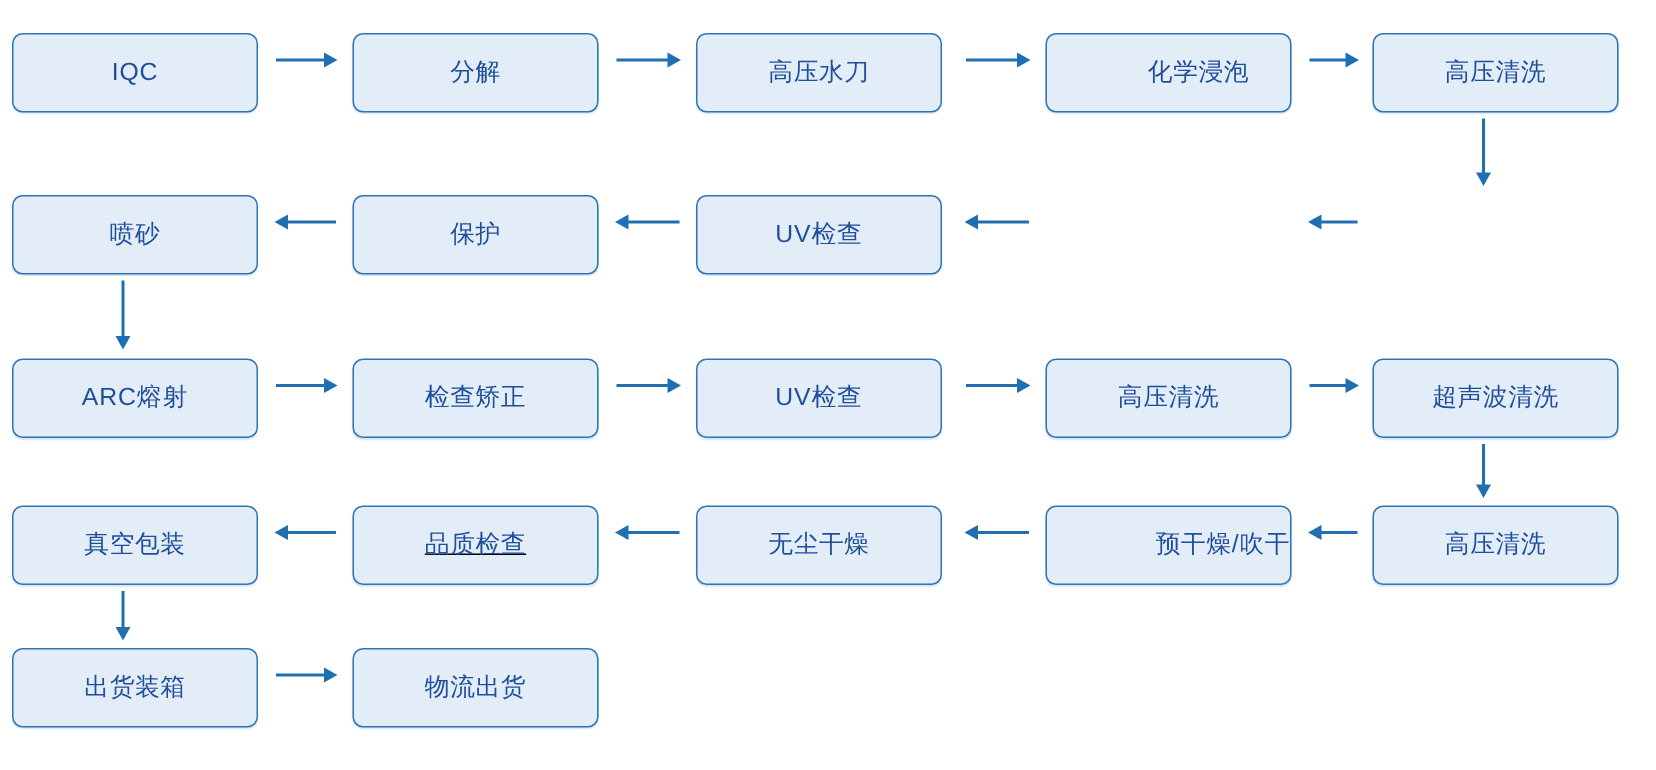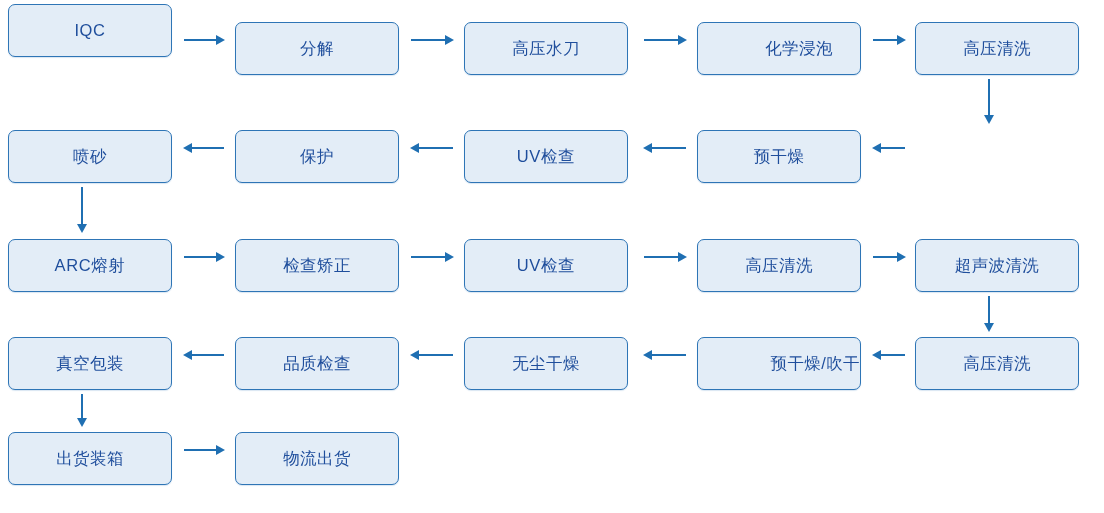--- a/index.html
+++ b/index.html
@@ -192,21 +192,21 @@
       <div class="head"></div>
     </div>
     <div class="arrow-v" style="left: 74px; top: 394px; height: 32px;">
       <div class="shaft"></div>
       <div class="head"></div>
     </div>
     <div class="arrow-h right" style="left: 184px; top: 442px; width: 40px;">
       <div class="shaft"></div>
       <div class="head"></div>
     </div>
-    <div class="node" style="left: 8px; top: 4px;">
+    <div class="node" style="left: 8px; top: 22px;">
       <span class="node-label latin">IQC</span>
     </div>
     <div class="node" style="left: 235px; top: 22px;">
       <span class="node-label">分解</span>
     </div>
     <div class="node" style="left: 464px; top: 22px;">
       <span class="node-label">高压水刀</span>
     </div>
     <div class="node" style="left: 697px; top: 22px; padding-left: 40px;">
       <span class="node-label">化学浸泡</span>
@@ -216,42 +216,39 @@
     </div>
     <div class="node" style="left: 8px; top: 130px;">
       <span class="node-label">喷砂</span>
     </div>
     <div class="node" style="left: 235px; top: 130px;">
       <span class="node-label">保护</span>
     </div>
     <div class="node" style="left: 464px; top: 130px;">
       <span class="node-label latin">UV检查</span>
     </div>
-    <div class="node" style="left: 697px; top: 130px;">
-      <span class="node-label">预干燥</span>
-    </div>
     <div class="node" style="left: 8px; top: 239px;">
       <span class="node-label latin">ARC熔射</span>
     </div>
     <div class="node" style="left: 235px; top: 239px;">
       <span class="node-label">检查矫正</span>
     </div>
     <div class="node" style="left: 464px; top: 239px;">
       <span class="node-label latin">UV检查</span>
     </div>
     <div class="node" style="left: 697px; top: 239px;">
       <span class="node-label">高压清洗</span>
     </div>
     <div class="node" style="left: 915px; top: 239px;">
       <span class="node-label">超声波清洗</span>
     </div>
     <div class="node" style="left: 8px; top: 337px;">
       <span class="node-label">真空包装</span>
     </div>
-    <div class="node" style="left: 235px; top: 337px;">
+    <div class="node" style="left: 235px; top: 337px; text-decoration: underline;">
       <span class="node-label">品质检查</span>
     </div>
     <div class="node" style="left: 464px; top: 337px;">
       <span class="node-label">无尘干燥</span>
     </div>
     <div class="node" style="left: 697px; top: 337px; justify-content: flex-end;">
       <span class="node-label">预干燥/吹干</span>
     </div>
     <div class="node" style="left: 915px; top: 337px;">
       <span class="node-label">高压清洗</span>

